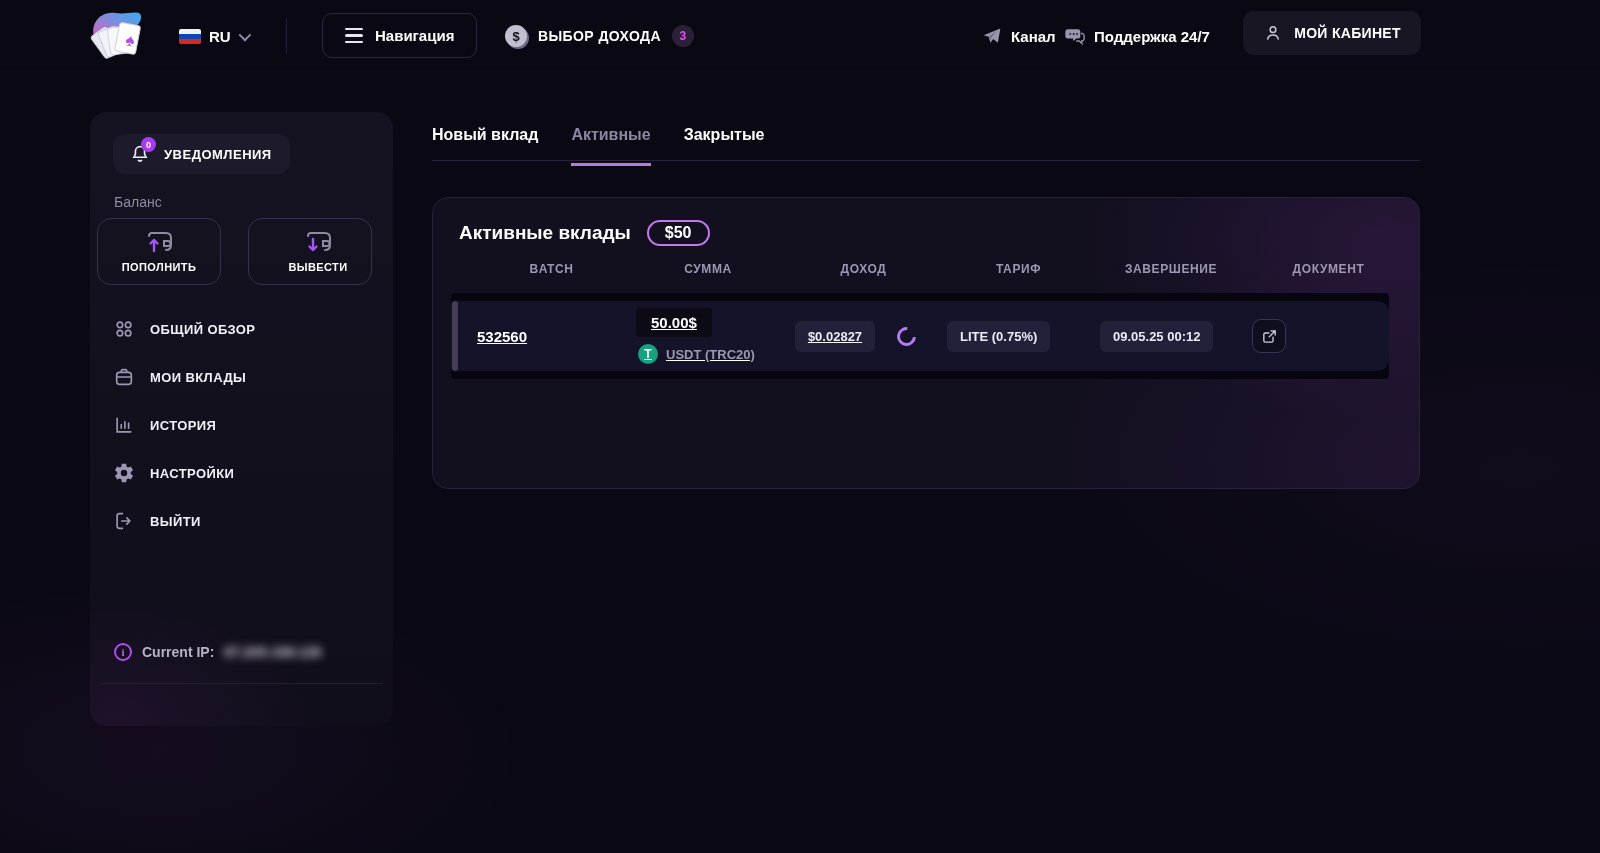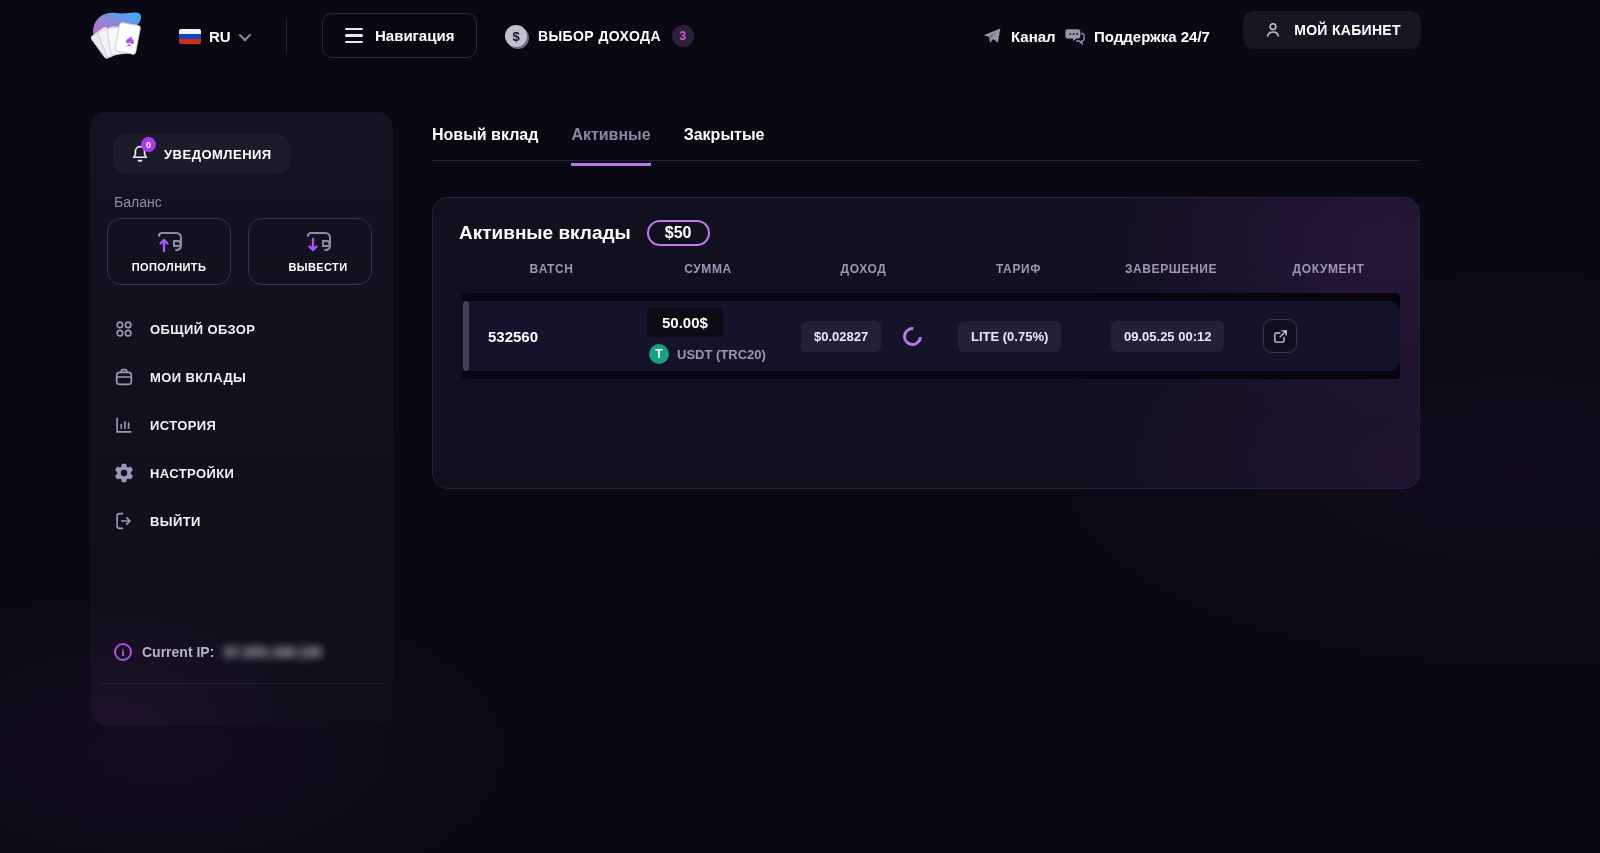--- a/index.html
+++ b/index.html
@@ -28,36 +28,36 @@
   .burger { display:flex; flex-direction:column; gap:4px; }
   .burger i { width:18px; height:2.4px; background:#e9e7f2; border-radius:2px; display:block; }
   .income { position:absolute; left:505px; top:21px; height:30px; display:flex; align-items:center; gap:11px; cursor:pointer; }
   .coin { width:22px; height:22px; border-radius:50%; background:#c2bfd1; color:#12101e; font-size:13px; font-weight:bold; display:flex; align-items:center; justify-content:center; box-shadow:2px 2px 0 0 #6f6b84; }
   .income-label { font-size:14px; font-weight:bold; letter-spacing:0.4px; color:#fff; }
   .count-badge { width:22px; height:22px; border-radius:50%; background:#2a2138; color:#e155ea; font-size:12px; font-weight:bold; display:flex; align-items:center; justify-content:center; }
   .hdr-link { position:absolute; top:22px; height:28px; display:flex; align-items:center; gap:9px; cursor:pointer; }
   .hdr-link span { font-size:15px; font-weight:bold; color:#fff; }
   .channel { left:982px; }
   .support { left:1064px; }
-  .cabinet { position:absolute; left:1243px; top:11px; width:178px; height:38px; border-radius:11px; background:#191624; display:flex; align-items:center; justify-content:center; gap:11px; cursor:pointer; border:none; }
+  .cabinet { position:absolute; left:1243px; top:11px; width:178px; height:44px; border-radius:11px; background:#191624; display:flex; align-items:center; justify-content:center; gap:11px; cursor:pointer; border:none; }
   .cabinet span { font-size:14px; font-weight:bold; color:#fff; letter-spacing:0.3px; }
   
   .sidebar { position:absolute; left:90px; top:112px; width:303px; height:614px; border-radius:16px;
     background:
       radial-gradient(280px 170px at 8% 100%, rgba(190,60,220,0.08), transparent 70%),
       linear-gradient(180deg, #151221, #110e1b);
   }
   .notif-btn { position:absolute; left:23px; top:22px; width:177px; height:40px; background:#1d1a2c; border:none; border-radius:12px; display:flex; align-items:center; gap:13px; padding:0 16px; cursor:pointer; }
   .notif-btn span.lbl { font-size:13px; font-weight:bold; color:#fff; letter-spacing:0.5px; }
   .bell-wrap { position:relative; width:22px; height:22px; }
   .notif-badge { position:absolute; right:-5px; top:-6px; width:15px; height:15px; border-radius:50%; background:#a63bf0; color:#fff; font-size:9px; font-weight:bold; display:flex; align-items:center; justify-content:center; }
   .balance-label { position:absolute; left:24px; top:82px; font-size:14px; color:#8f8aa5; }
   .wallet-btn { position:absolute; top:106px; width:124px; height:67px; border:1px solid #39304f; border-radius:14px; background:transparent; display:flex; flex-direction:column; align-items:center; justify-content:center; gap:5px; cursor:pointer; }
   .wallet-btn span { font-size:11px; font-weight:bold; color:#fff; letter-spacing:0.4px; }
-  .btn-deposit { left:17px; } .btn-withdraw { left:158px;padding-left:16px; }
+  .btn-deposit { left:7px; } .btn-withdraw { left:158px;padding-left:16px; }
   .menu { position:absolute; left:23px; top:193px; right:10px; }
   .menu-item { height:48px; display:flex; align-items:center; gap:15px; cursor:pointer; }
   .menu-item span.lbl { font-size:13px; font-weight:bold; color:#f2f1f7; letter-spacing:0.4px; }
   .sb-footer { position:absolute; left:24px; top:526px; height:28px; display:flex; align-items:center; gap:10px; }
   .ip-label { font-size:14px; font-weight:bold; color:#b7b3c7; }
   .ip-value { font-size:14px; font-weight:bold; color:#d6d3e2; filter:blur(4px); }
   .info-ic { width:18px; height:18px; border-radius:50%; border:2px solid #b14cf0; color:#c75cf2; font-size:11px; font-weight:bold; display:flex; align-items:center; justify-content:center; font-family:"Liberation Serif", serif; }
   .sb-divider { position:absolute; left:10px; right:10px; top:571px; height:1px; background:#251f35; }
   
   .tabs { position:absolute; left:432px; top:126px; display:flex; gap:33px; z-index:2; }
@@ -69,31 +69,31 @@
       radial-gradient(430px 250px at 97% 15%, rgba(150,60,200,0.16), transparent 72%),
       radial-gradient(520px 300px at 100% 90%, rgba(160,60,200,0.10), transparent 72%),
       #120f1e;
   }
   .panel-head { position:absolute; left:26px; top:16px; height:38px; display:flex; align-items:center; gap:16px; }
   .panel-title { font-size:19px; font-weight:bold; color:#fff; }
   .total-pill { padding:2px 16px; border:2px solid #c678f0; border-radius:20px; font-size:16px; font-weight:bold; color:#fff; background:transparent; }
   .grid { display:grid; grid-template-columns:159px 154px 157px 153px 152px 1fr; }
   .cols { position:absolute; left:26px; top:64px; width:938px;text-align:center; }
   .col-h { font-size:12px; font-weight:bold; color:#9d97b3; letter-spacing:0.6px; padding-left:26px; }
-  .table { position:absolute; left:29px; top:95px; width:938px; background:#070610; border-radius:4px; padding:8px 0; }
+  .table { position:absolute; left:18px; top:95px; width:938px; background:#070610; border-radius:4px; padding:8px 0;text-decoration:underline; }
   .row { position:relative; height:70px; background:#15132a; border-radius:4px 12px 12px 4px; align-items:center; }
   .scroll-strip { position:absolute; left:1px; top:0; width:6px; height:70px; background:#443e57; border-radius:3px; cursor:pointer; }
   .cell { padding-left:26px; }
   .batch { font-size:15px; font-weight:bold; color:#fff; }
   .amount-cell { display:flex; flex-direction:column; align-items:flex-start; gap:7px; }
   .amount-pill { background:#0b0a15; border-radius:4px; padding:6px 15px; font-size:15px; font-weight:bold; color:#fff; }
   .cur-line { display:flex; align-items:center; gap:8px; padding-left:2px; }
   .tether { width:20px; height:20px; border-radius:50%; background:#17a17c; color:#fff; font-size:12px; font-weight:bold; display:flex; align-items:center; justify-content:center; }
   .cur-label { font-size:13px; font-weight:bold; color:#9d97b3; }
-  .income-cell { display:flex; align-items:center; gap:22px; }
+  .income-cell { display:flex; align-items:center; gap:22px;justify-content:center; }
   .pill { background:#232039; border-radius:6px; padding:8px 13px; font-size:13px; font-weight:bold; color:#eceaf4; display:inline-block; }
   .spinner { width:19px; height:19px; border-radius:50%; border:3px solid #b57bee; border-right-color:transparent; transform:rotate(-40deg); }
   .doc-btn { width:34px; height:34px; border-radius:9px; border:1.5px solid #3b3458; background:rgba(10,9,20,0.5); display:flex; align-items:center; justify-content:center; cursor:pointer; }
   svg { display:block; }
 </style>
 </head>
 <body>
 
 <div class="header">
 

